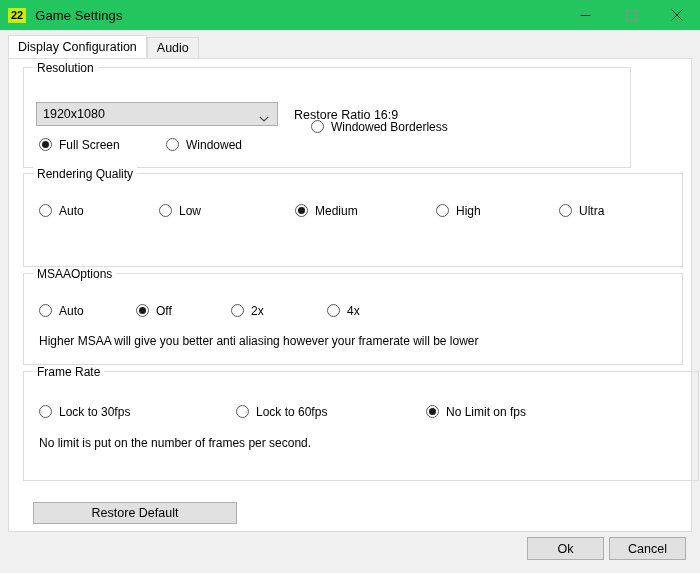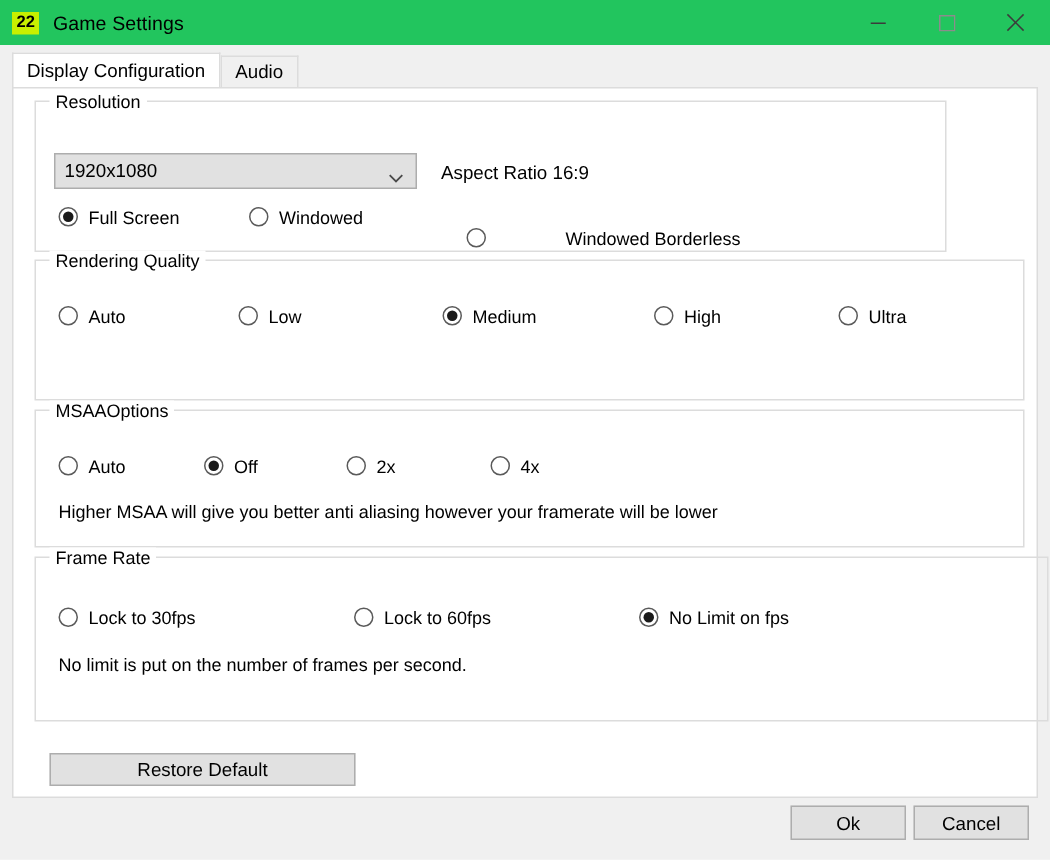--- a/index.html
+++ b/index.html
@@ -253,31 +253,31 @@
 
     <div class="combo" style="left:12px; top:34px; width:242px; height:24px;">
       <span>1920x1080</span>
       <span class="chev">
         <svg width="10" height="6" viewBox="0 0 10 6">
             <polyline points="0.8,0.8 5,5 9.2,0.8" fill="none" stroke="#4a4a4a" stroke-width="1.2"></polyline>
           </svg>
       </span>
     </div>
 
-    <span class="aspect-label" style="left:270px; top:40px;">Aspect Ratio 16:9</span>
+    <span class="aspect-label" style="left:270px; top:40px;">Restore Ratio 16:9</span>
 
     <div class="radio checked" style="left:15px; top:70px;">
       <span class="dot"></span>
       <span class="rlabel">Full Screen</span>
     </div>
     <div class="radio" style="left:142px; top:70px;">
       <span class="dot"></span>
       <span class="rlabel">Windowed</span>
     </div>
-    <div class="radio" style="left:287px; top:84px;gap:46px;">
+    <div class="radio" style="left:287px; top:52px;">
       <span class="dot"></span>
       <span class="rlabel">Windowed Borderless</span>
     </div>
   </div>
 
   <div class="group" style="left:14px; top:114px; width:660px; height:94px;">
     <span class="group-title">Rendering Quality</span>
 
     <div class="radio" style="left:15px; top:30px;">
       <span class="dot"></span>

